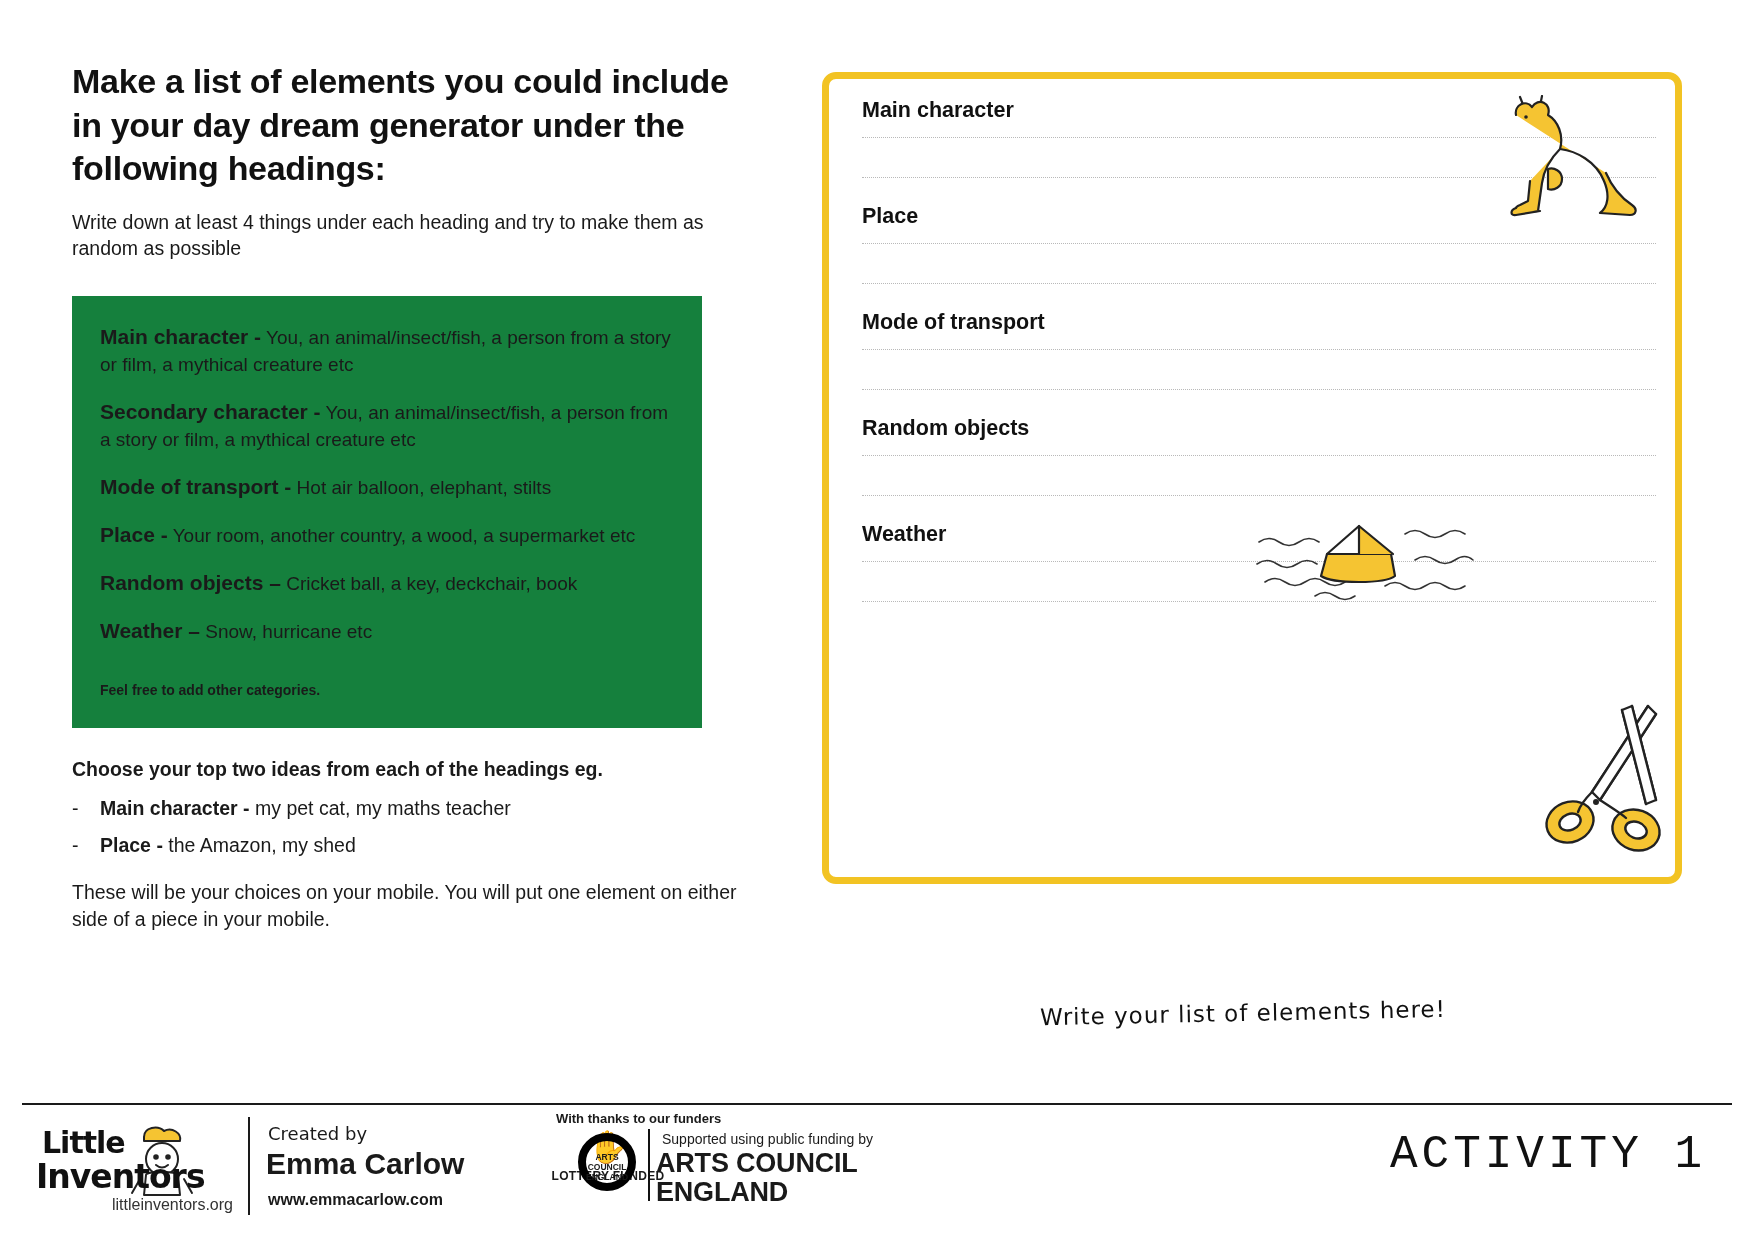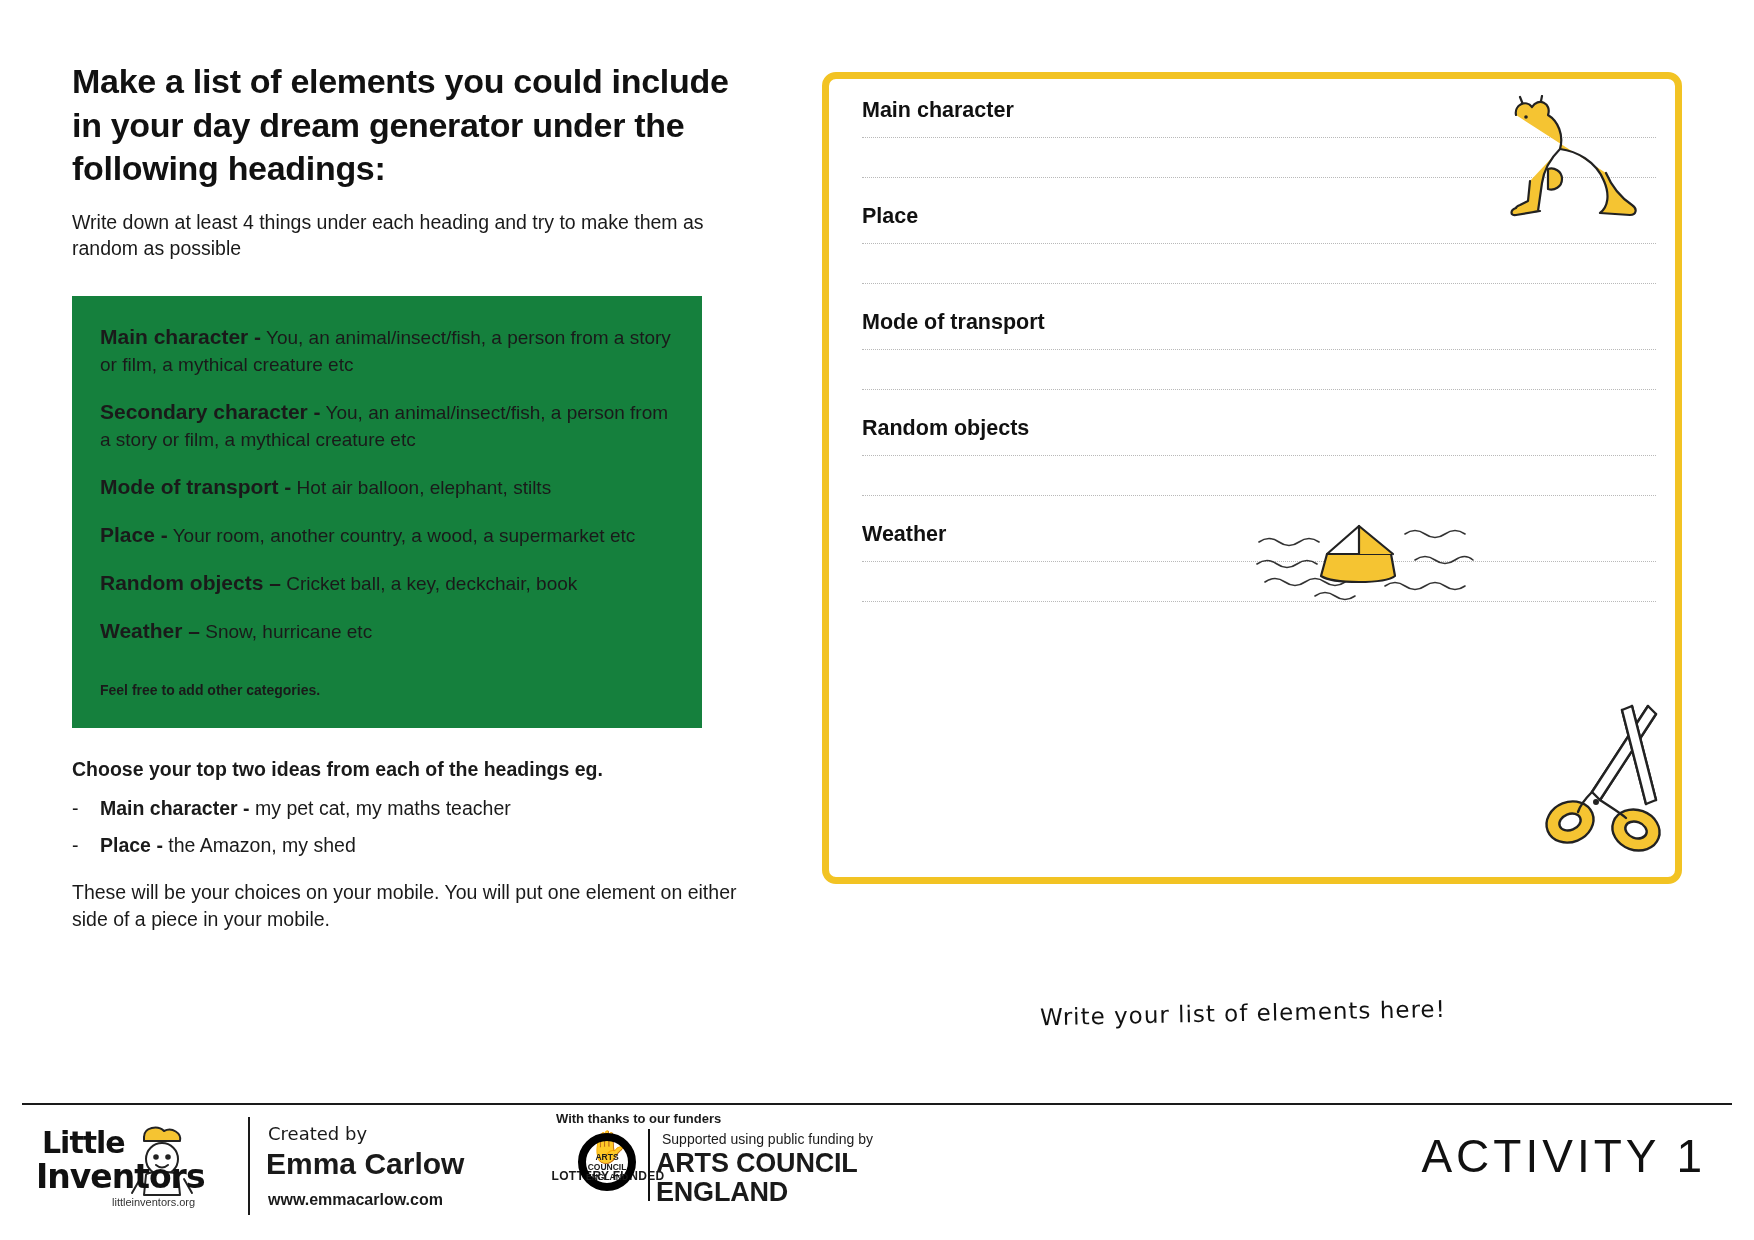--- a/index.html
+++ b/index.html
@@ -167,21 +167,21 @@
   .li-text2 {
     position: absolute;
     left: 36px; top: 54px;
     font-size: 33px; font-weight: bold;
     font-family: "DejaVu Sans", sans-serif;
     color: #111; letter-spacing: -1px;
   }
   .li-url {
     position: absolute;
     left: 112px; top: 93px;
-    font-size: 11px;
+    font-size: 16px;
     color: #333;
   }
   .footer-divider {
     position: absolute;
     left: 248px; top: 14px;
     width: 2px; height: 98px;
     background: #1a1a1a;
   }
   .created-by {
     position: absolute;
@@ -253,21 +253,21 @@
     left: 656px; top: 46px;
     font-size: 27px;
     font-weight: bold;
     line-height: 1.08;
     letter-spacing: -0.2px;
   }
   .activity-label {
     position: absolute;
     right: 48px; top: 26px;
     font-size: 46px;
-    font-family: Liberation Sans, sans-serif;
+    font-family: Liberation Mono, monospace;
     letter-spacing: 4px;
     color: #111;
     text-align: center;
   }
 </style>
 </head>
 <body>
 
 <div class="left-col">
 

